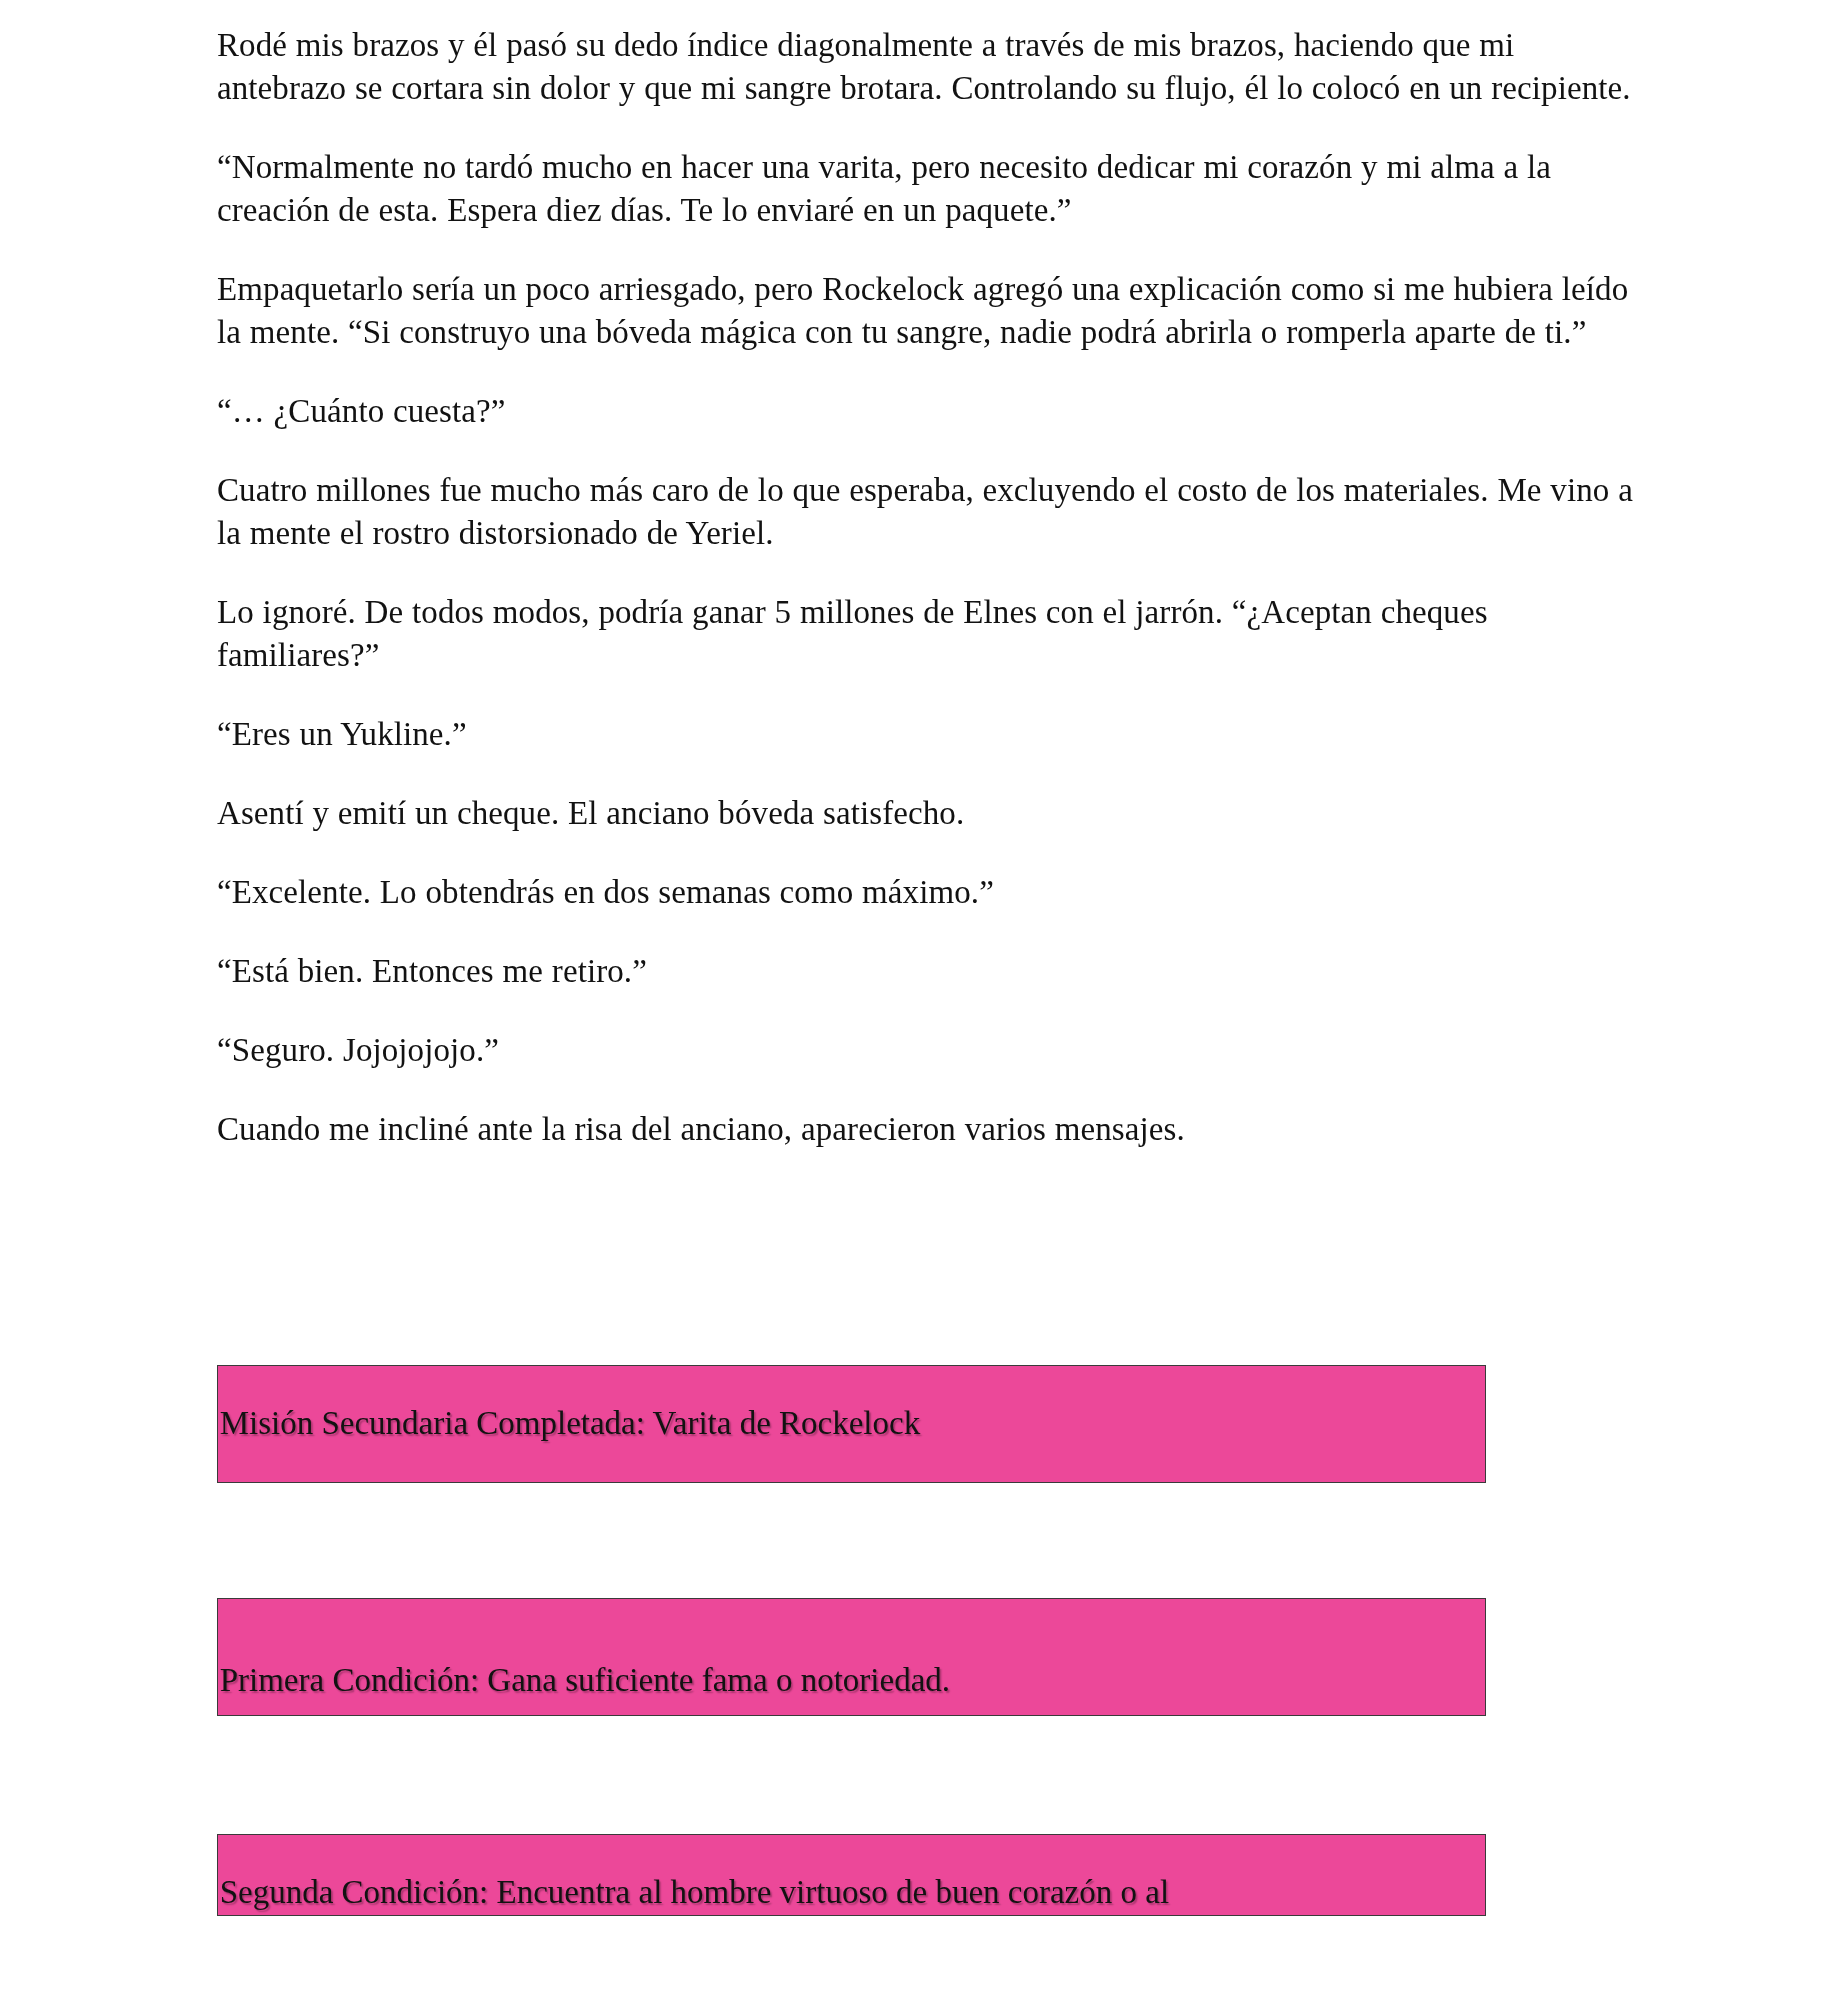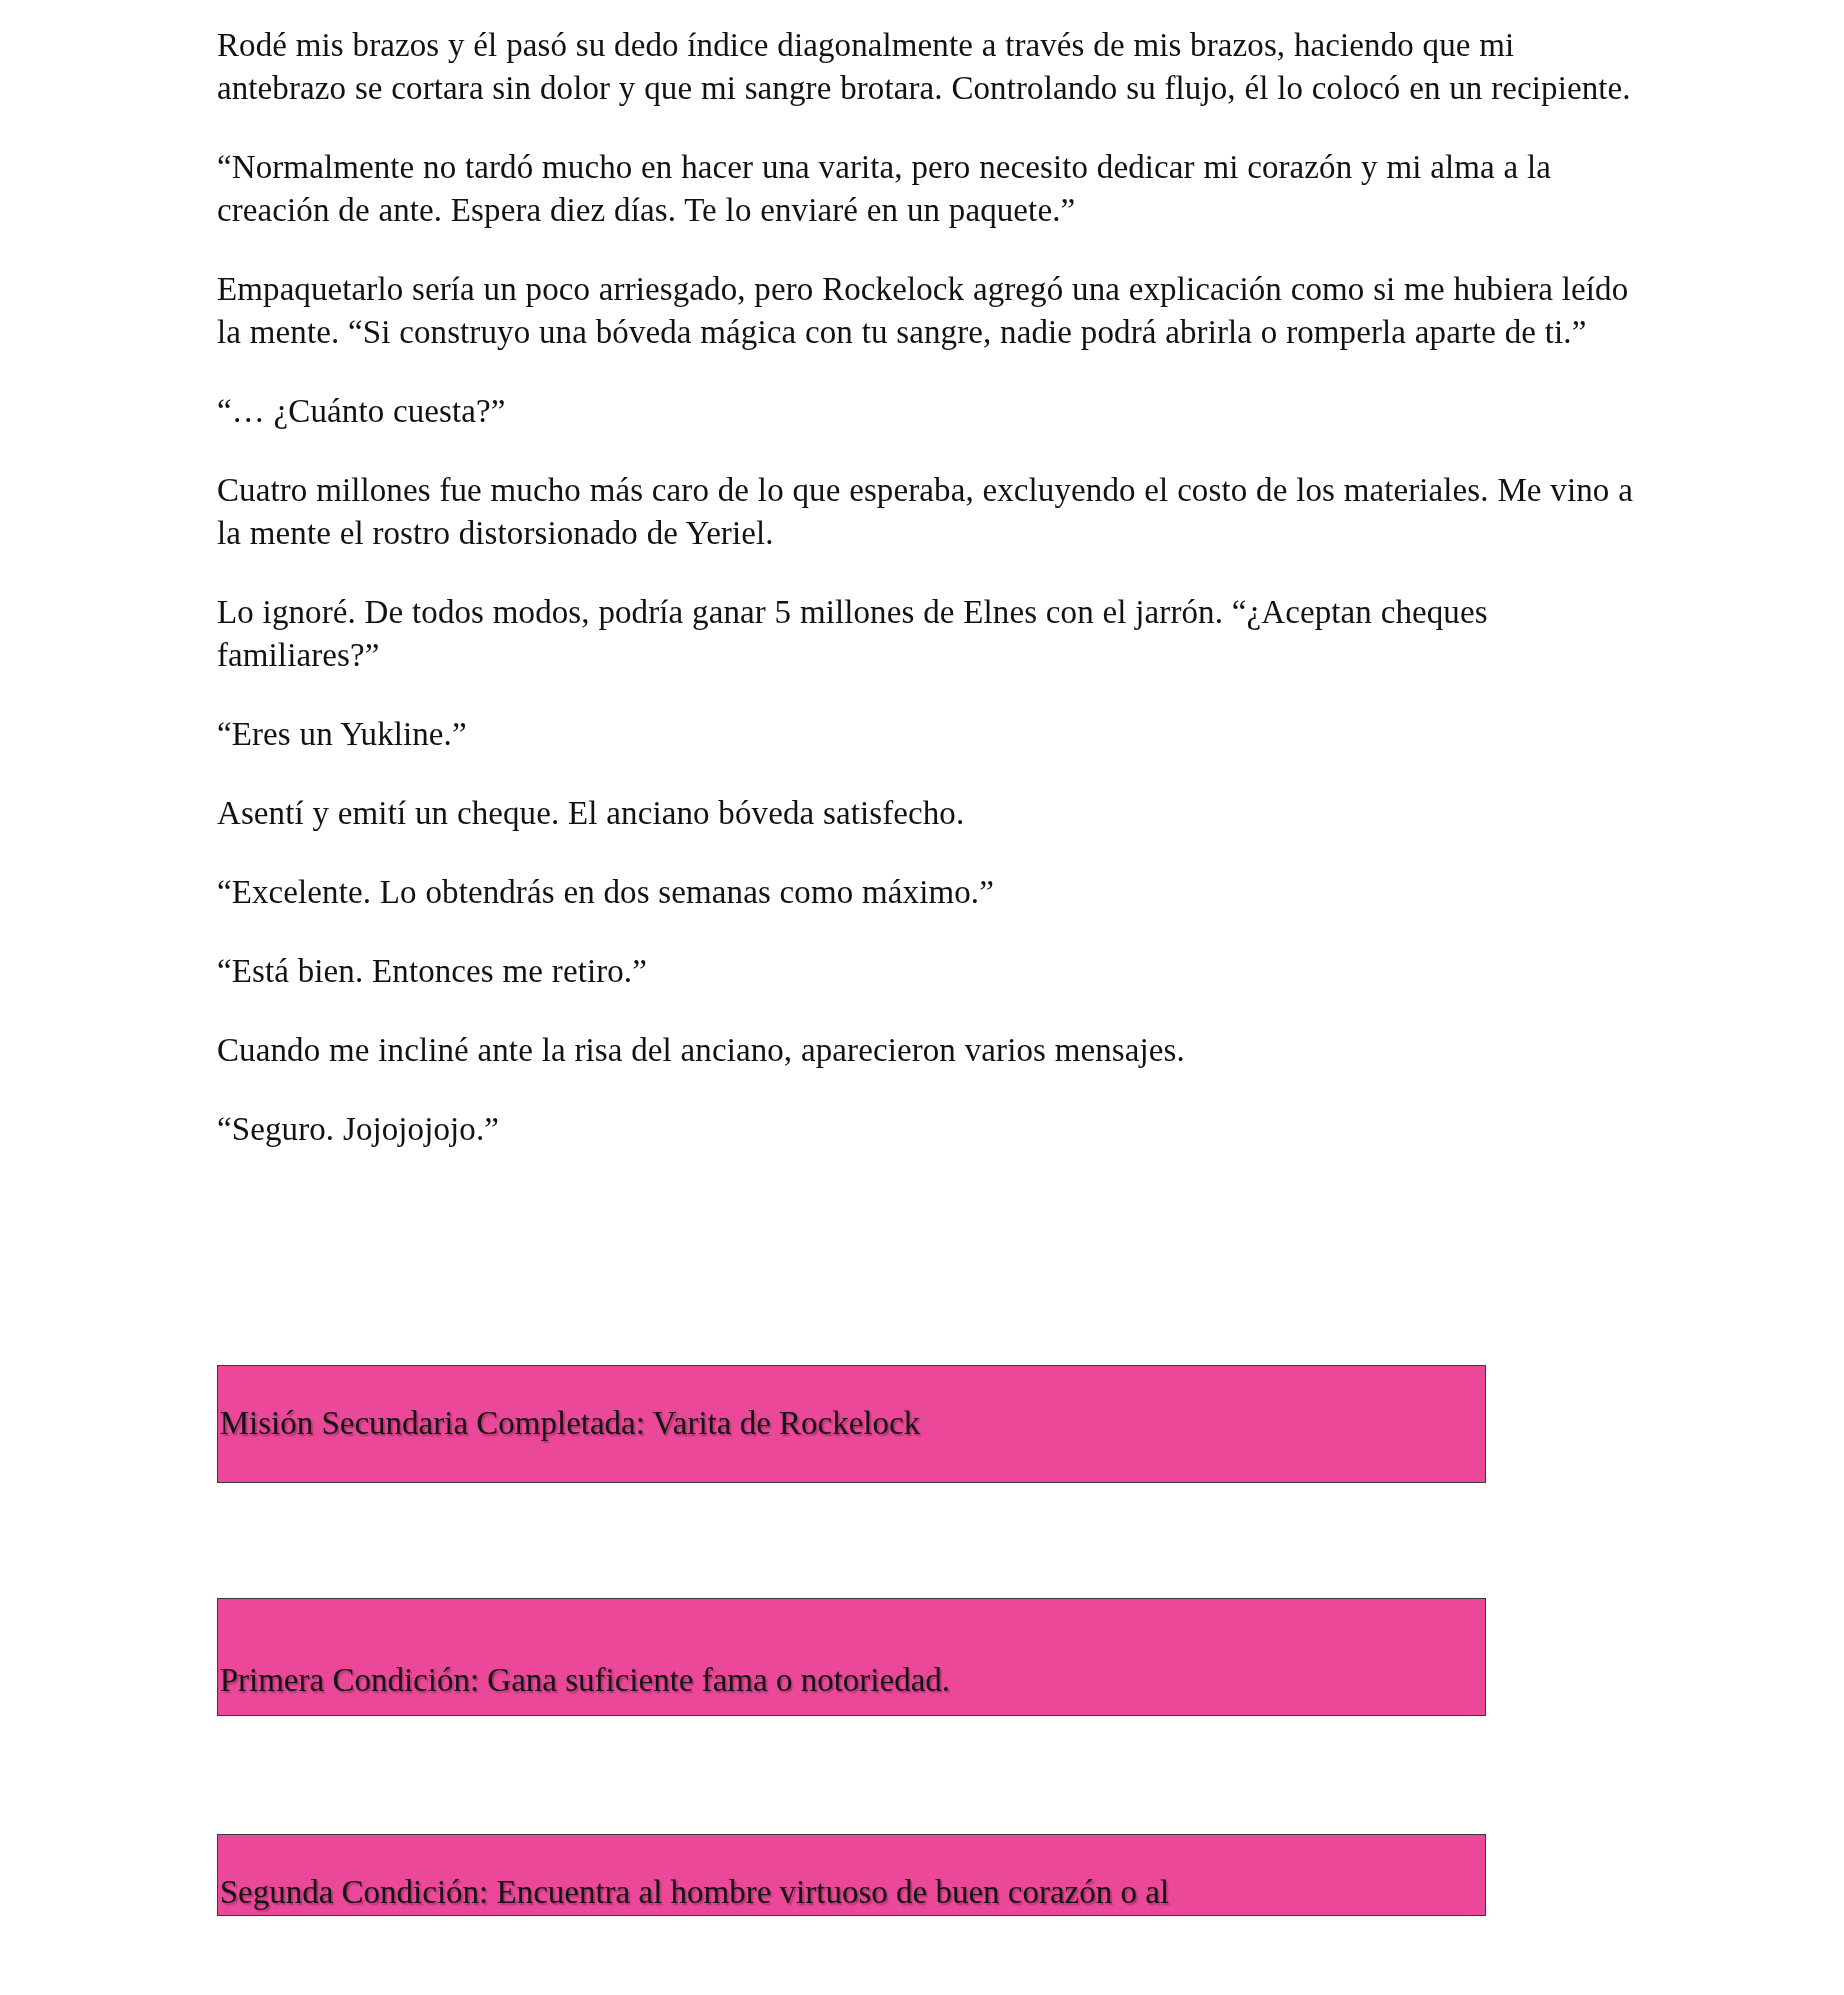--- a/index.html
+++ b/index.html
@@ -52,31 +52,31 @@
     #box-2 { top: 1598px; height: 118px; }
     #box-2 .box-text { top: 36px; margin-top: 24px; }
     #box-3 { top: 1834px; height: 82px; }
     #box-3 .box-text { top: 36px; }
   </style>
 </head>
 <body>
 
 <div class="page">
   <p class="para">Rodé mis brazos y él pasó su dedo índice diagonalmente a través de mis brazos, haciendo que mi antebrazo se cortara sin dolor y que mi sangre brotara. Controlando su flujo, él lo colocó en un recipiente.</p>
-  <p class="para">“Normalmente no tardó mucho en hacer una varita, pero necesito dedicar mi corazón y mi alma a la creación de ante. Espera diez días. Te lo enviaré en un paquete.”</p>
+  <p class="para">“Normalmente no tardó mucho en hacer una varita, pero necesito dedicar mi corazón y mi alma a la creación de esta. Espera diez días. Te lo enviaré en un paquete.”</p>
   <p class="para">Empaquetarlo sería un poco arriesgado, pero Rockelock agregó una explicación como si me hubiera leído la mente. “Si construyo una bóveda mágica con tu sangre, nadie podrá abrirla o romperla aparte de ti.”</p>
   <p class="para">“… ¿Cuánto cuesta?”</p>
   <p class="para">Cuatro millones fue mucho más caro de lo que esperaba, excluyendo el costo de los materiales. Me vino a la mente el rostro distorsionado de Yeriel.</p>
   <p class="para">Lo ignoré. De todos modos, podría ganar 5 millones de Elnes con el jarrón. “¿Aceptan cheques familiares?”</p>
   <p class="para">“Eres un Yukline.”</p>
   <p class="para">Asentí y emití un cheque. El anciano bóveda satisfecho.</p>
   <p class="para">“Excelente. Lo obtendrás en dos semanas como máximo.”</p>
   <p class="para">“Está bien. Entonces me retiro.”</p>
+  <p class="para">“Seguro. Jojojojojo.”</p>
   <p class="para">Cuando me incliné ante la risa del anciano, aparecieron varios mensajes.</p>
-  <p class="para">“Seguro. Jojojojojo.”</p>
 </div>
 
 <div class="box" id="box-1">
   <span class="box-text">Misión Secundaria Completada: Varita de Rockelock</span>
 </div>
 
 <div class="box" id="box-2">
   <span class="box-text">Primera Condición: Gana suficiente fama o notoriedad.</span>
 </div>
 

